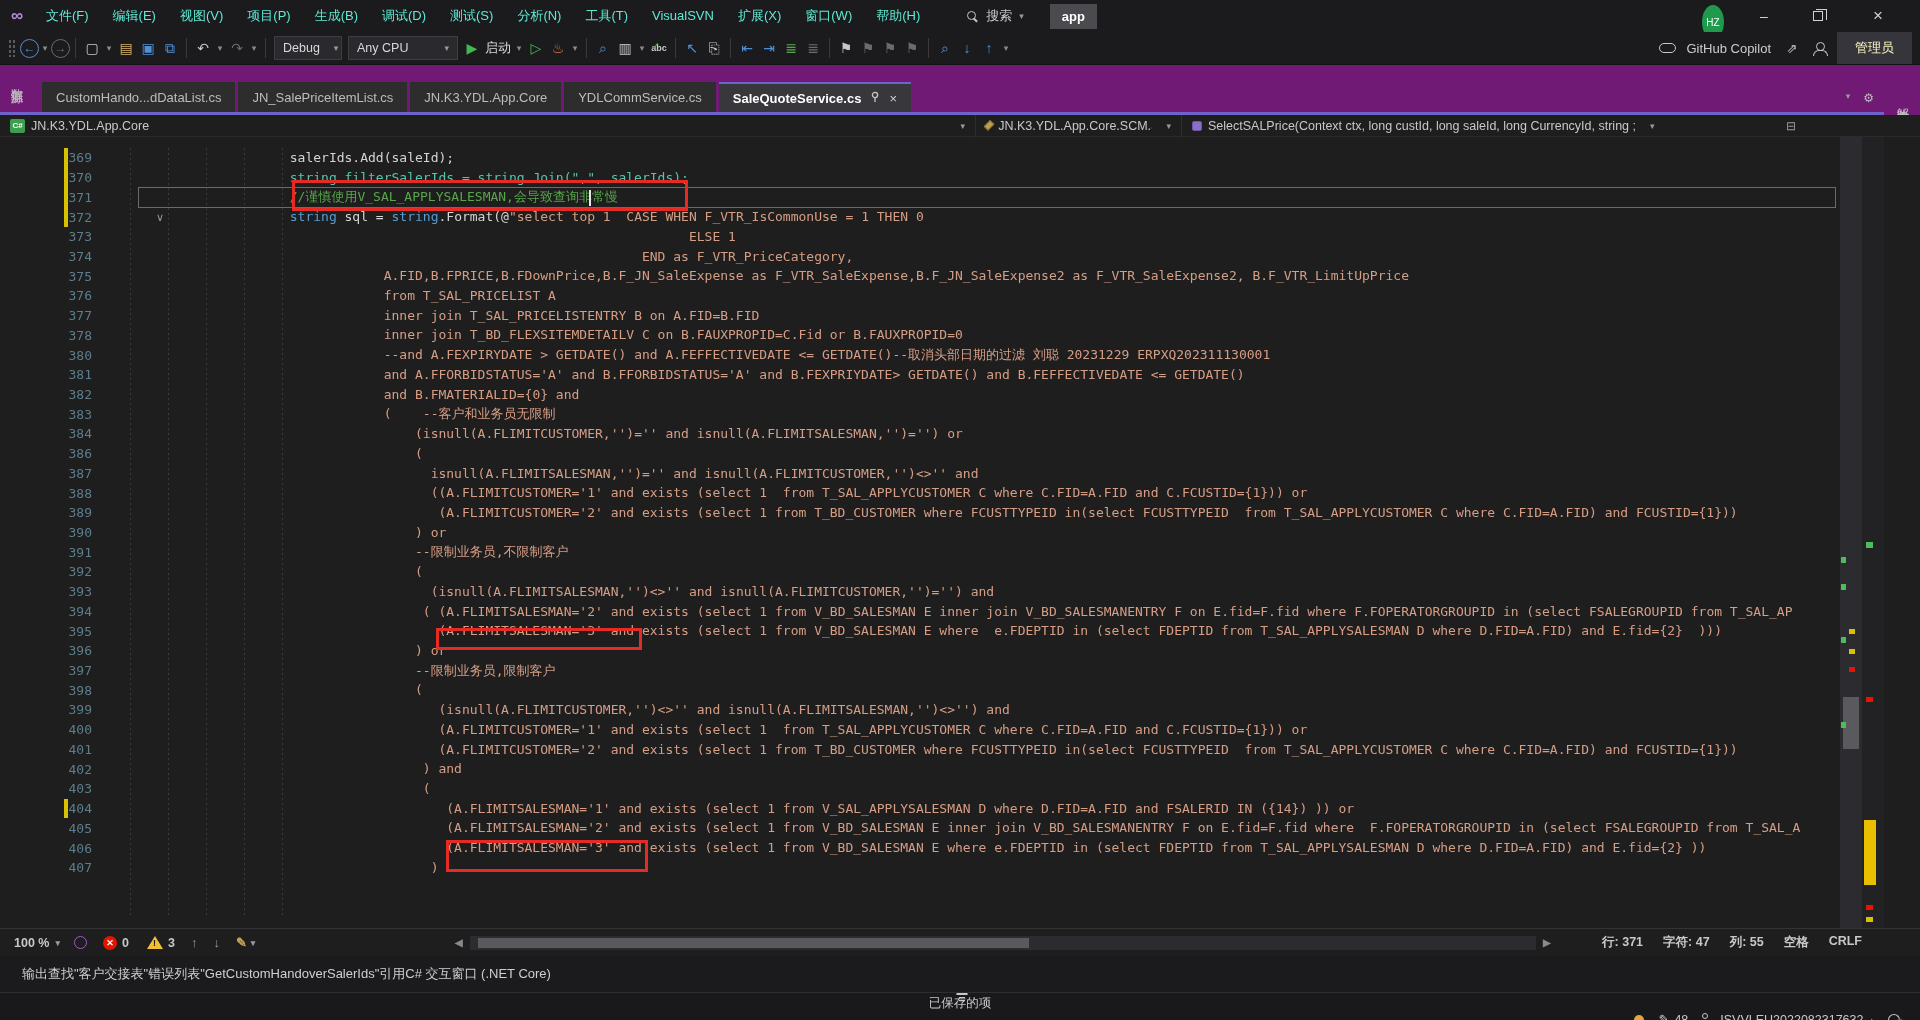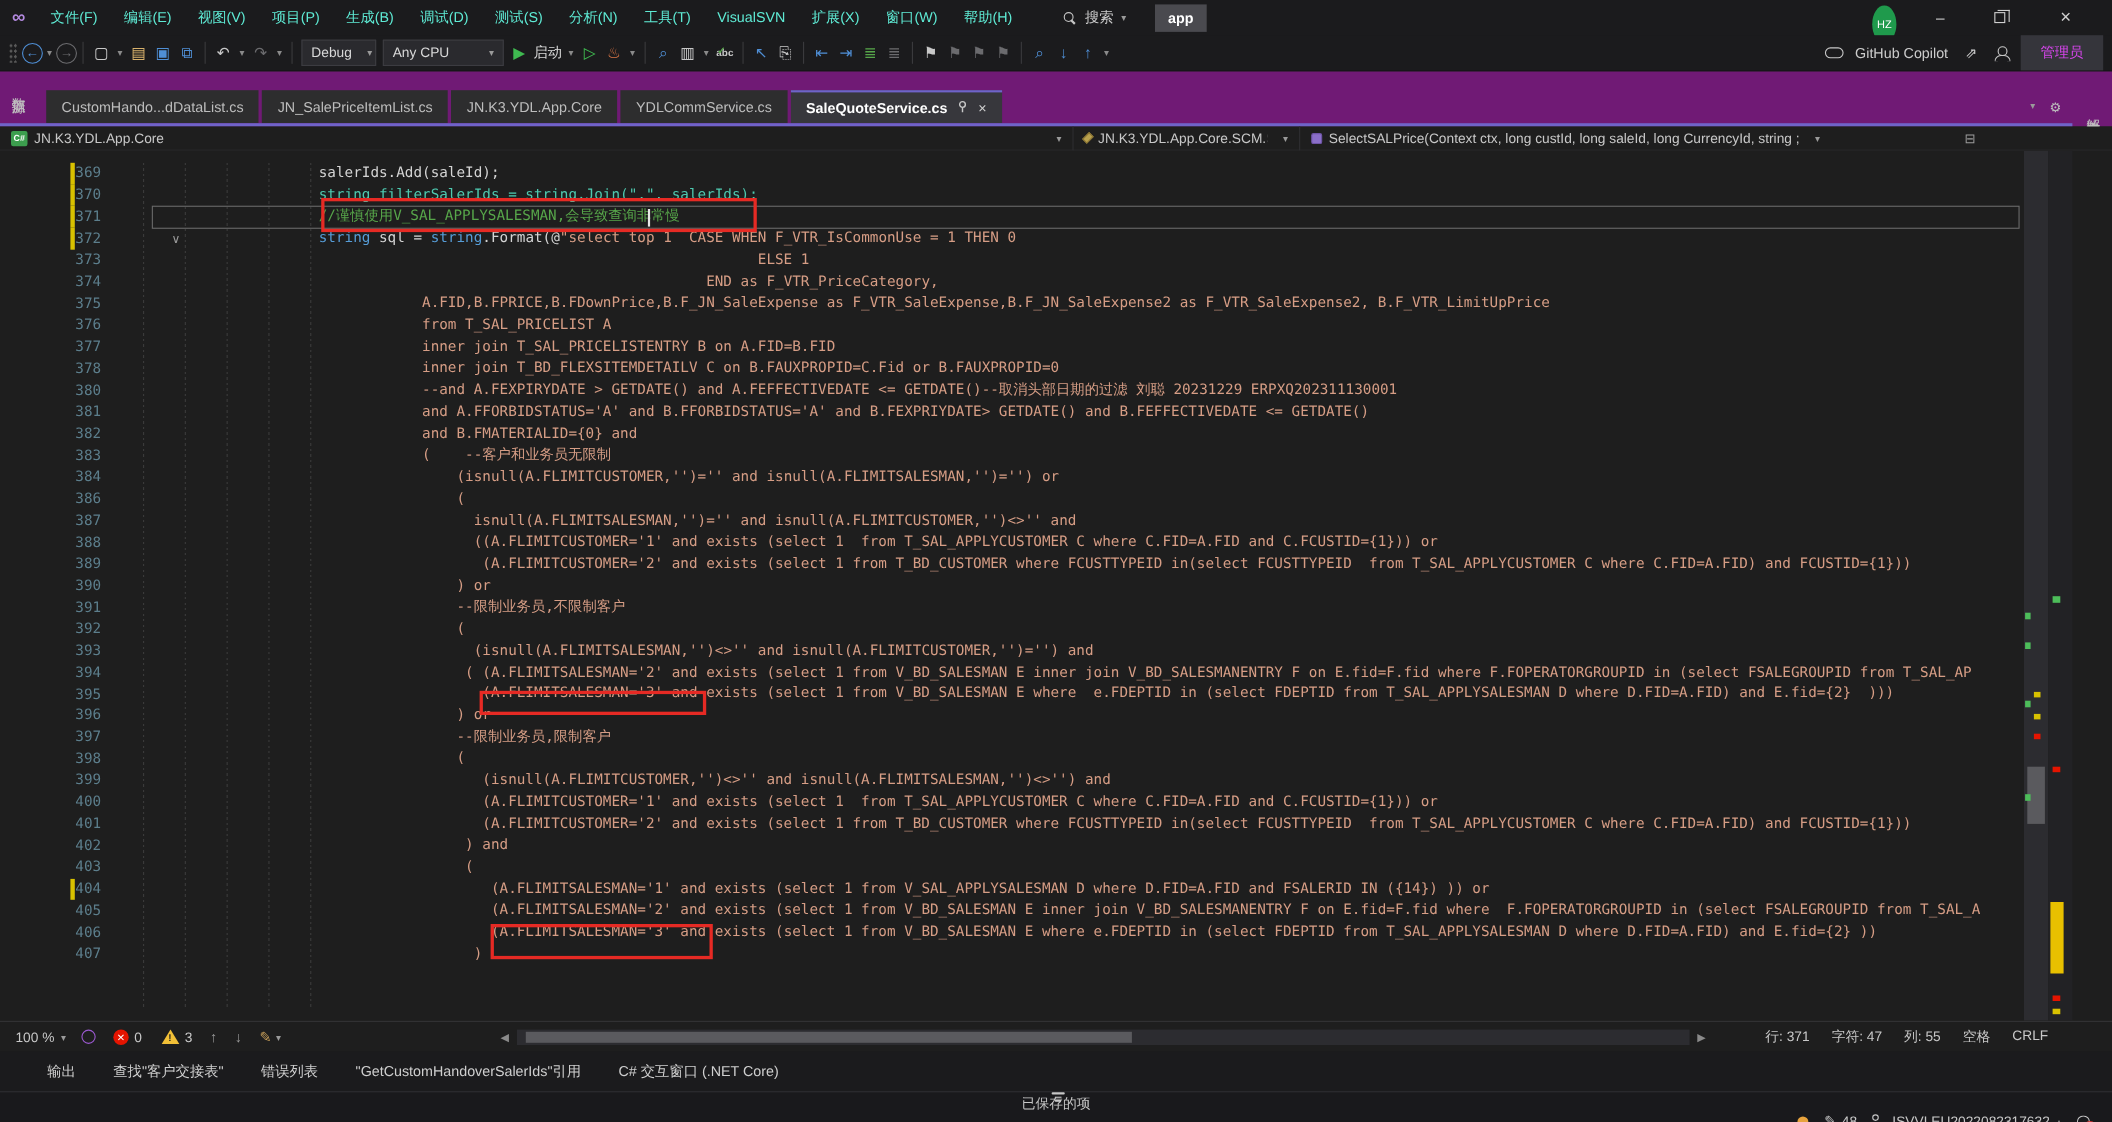--- a/index.html
+++ b/index.html
@@ -36,21 +36,21 @@
   .combo .caret { margin-left:auto; }
   .tb-label { font-size:13px; color:#d8d8d8; margin:0 2px; }
   .spell { font-size:9px; color:#c8c8c8; position:relative; font-weight:bold; }
   .spell::after { content:'✓'; color:#57a64a; font-size:9px; position:absolute; left:4px; top:6px; }
   #toolbar-right { margin-left:auto; display:flex; align-items:center; gap:10px; padding-right:8px; }
   .goggles { width:17px; height:10px; border:1.6px solid #c8c8c8; border-radius:5px; position:relative; }
   .goggles::after { content:''; position:absolute; width:3px; height:3px; border-radius:50%; background:#1b1b1d; left:5px; top:2px; box-shadow:5px 0 0 #1b1b1d; }
   .person-ic { position:relative; width:14px; height:13px; }
   .person-ic::before { content:''; position:absolute; left:3px; top:0; width:7px; height:7px; border:1.4px solid #c8c8c8; border-radius:50%; }
   .person-ic::after { content:''; position:absolute; left:0; top:8px; width:13px; height:5px; border:1.4px solid #c8c8c8; border-bottom:none; border-radius:6px 6px 0 0; }
-  #admin-chip { background:#35353b; padding:7px 18px; font-size:13px; color:#d946ef; }
+  #admin-chip { background:#35353b; padding:7px 18px; font-size:13px; color:#fef9c3; }
 
   
   #tabstrip { top:65px; height:50px; background:#701a75; }
   #tabs { position:absolute; left:42px; bottom:3px; display:flex; gap:3px; height:30px; }
   .dtab { background:#2d2d2e; color:#bdbdbd; font-size:13px; display:flex; align-items:center; padding:0 14px; }
   .dtab.active { background:#37373c; color:#ffffff; border-top:2.5px solid #6f63c9; padding-top:0; gap:9px; }
   .purple-line { position:absolute; left:0; bottom:0; width:1884px; height:3px; background:#6f63c9; }
   .tab-x { color:#d0d0d0; font-size:13px; }
   #tabstrip-right { position:absolute; right:46px; bottom:10px; display:flex; gap:13px; color:#bdbdbd; font-size:12px; }
   .vlabel { position:absolute; writing-mode:vertical-rl; font-size:12.5px; color:#c0c0c0; letter-spacing:1px; }
@@ -88,36 +88,36 @@
   #anno-3 { left:446px; top:703px; width:202px; height:32px; }
   #cur-line-border { position:absolute; left:138px; top:50px; width:1698px; height:21px; border:1px solid #6a6a6a; }
   #caret-bar { position:absolute; left:589px; top:53px; width:2px; height:16px; background:#e8e8e8; }
   
   #vsb { position:absolute; left:1840px; top:0; width:22px; height:791px; background:#2c2c30; }
   #vsb-thumb { position:absolute; left:3px; top:560px; width:16px; height:52px; background:#5a5a5e; }
   .mark { position:absolute; }
   #anno-col { position:absolute; left:1862px; top:0; width:22px; height:791px; background:#222225; }
 
   
-  #hscroll-row { top:928px; height:28px; background:#1e1e1e; border-top:1px solid #333336; display:flex; align-items:center; font-size:12.5px; }
+  #hscroll-row { top:928px; height:28px; background:#1e1e1e; border-top:1px solid #333336; display:flex; align-items:center; font-size:12.5px;font-weight:bold; }
   #zoom-box { margin-left:14px; display:flex; gap:6px; align-items:center; color:#c8c8c8; }
   .live-ic { width:13px; height:13px; border:1.6px solid #9b59d0; border-radius:50%; margin-left:14px; }
   .err-ic { width:14px; height:14px; border-radius:50%; background:#e51400; color:#fff; font-size:9px; display:flex; align-items:center; justify-content:center; margin-left:16px; }
   .warn-ic { width:0; height:0; border-left:8px solid transparent; border-right:8px solid transparent; border-bottom:13px solid #f2c037; position:relative; margin-left:18px; }
   .warn-ic::after { content:'!'; position:absolute; left:-2px; top:2px; font-size:9px; color:#1e1e1e; font-weight:bold; }
   .cnt { margin-left:5px; color:#c8c8c8; }
   .nav-ar { margin-left:16px; color:#9a9a9a; font-size:13px; }
   .brush-ic { margin-left:16px; color:#c89f5a; font-size:13px; }
   #hsb { position:absolute; left:470px; top:7px; width:1066px; height:14px; background:#2c2c30; }
   #hsb-thumb { position:absolute; left:8px; top:2px; width:551px; height:10px; background:#5a5a5e; }
   .hsb-ar { position:absolute; top:8px; color:#8a8a8a; font-size:10px; }
   #pos-cluster { position:absolute; right:58px; display:flex; gap:20px; color:#c8c8c8; }
 
   
-  #panel-tabs { top:956px; height:36px; background:#1b1b1d; display:flex; align-items:center; gap:34px; padding-left:43px; font-size:13px; color:#cfcfcf; }
+  #panel-tabs { top:956px; height:36px; background:#1b1b1d; display:flex; align-items:center; padding-left:22px; font-size:13px; color:#cfcfcf; }
 
   
   #statusbar { top:992px; height:28px; background:#19191c; border-top:1px solid #2e2e32; display:flex; align-items:center; font-size:12.5px; color:#c8c8c8;flex-direction:column; }
   .doc-ic { width:12px; height:14px; border:1.4px solid #c8c8c8; border-radius:1px; margin:0 8px 0 12px; position:relative; }
   .doc-ic::after { content:''; position:absolute; left:2px; top:3px; width:6px; height:1.2px; background:#c8c8c8; box-shadow:0 3px 0 #c8c8c8; }
   #sb-right { margin-left:auto; display:flex; align-items:center; gap:14px; padding-right:14px; }
   .dot-orange { width:10px; height:10px; border-radius:50%; background:#e8a33d; }
   .pen-ic { color:#c8c8c8; font-size:13px; }
   .plug-ic { position:relative; width:12px; height:14px; }
   .plug-ic::before { content:''; position:absolute; width:4px; height:4px; border:1.3px solid #c8c8c8; border-radius:50%; left:0; top:0; }

